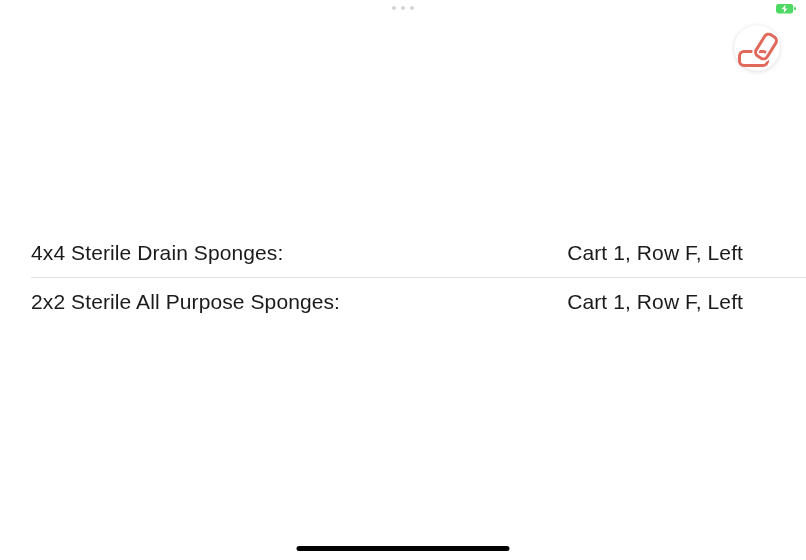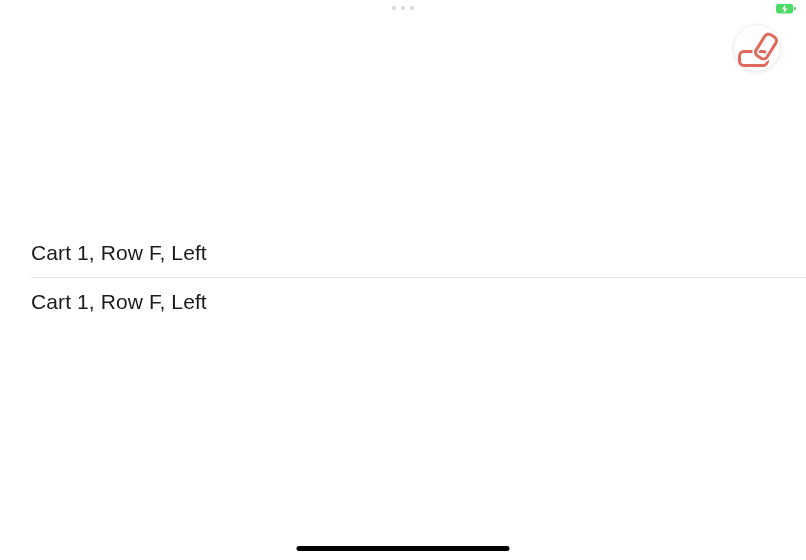--- a/index.html
+++ b/index.html
@@ -120,26 +120,28 @@
 
         <rect x="19.5" y="15" width="25" height="13" rx="4.5" stroke="#ffffff" stroke-width="6.5" transform="rotate(-58 32 21.5)"></rect>
         <rect x="19.5" y="15" width="25" height="13" rx="4.5" stroke="#e0695b" stroke-width="3" transform="rotate(-58 32 21.5)"></rect>
       </g>
     </svg>
   </button>
 
   <div class="list">
 
     <div class="row">
+      <span class="label">4x4 Sterile Drain Sponges:</span>
       <span class="value">Cart 1, Row F, Left</span>
     </div>
 
     <div class="divider"></div>
 
     <div class="row">
+      <span class="label">2x2 Sterile All Purpose Sponges:</span>
       <span class="value">Cart 1, Row F, Left</span>
     </div>
 
   </div>
 
   <div class="home-indicator"></div>
 
 </div>
 
 </body></html>

